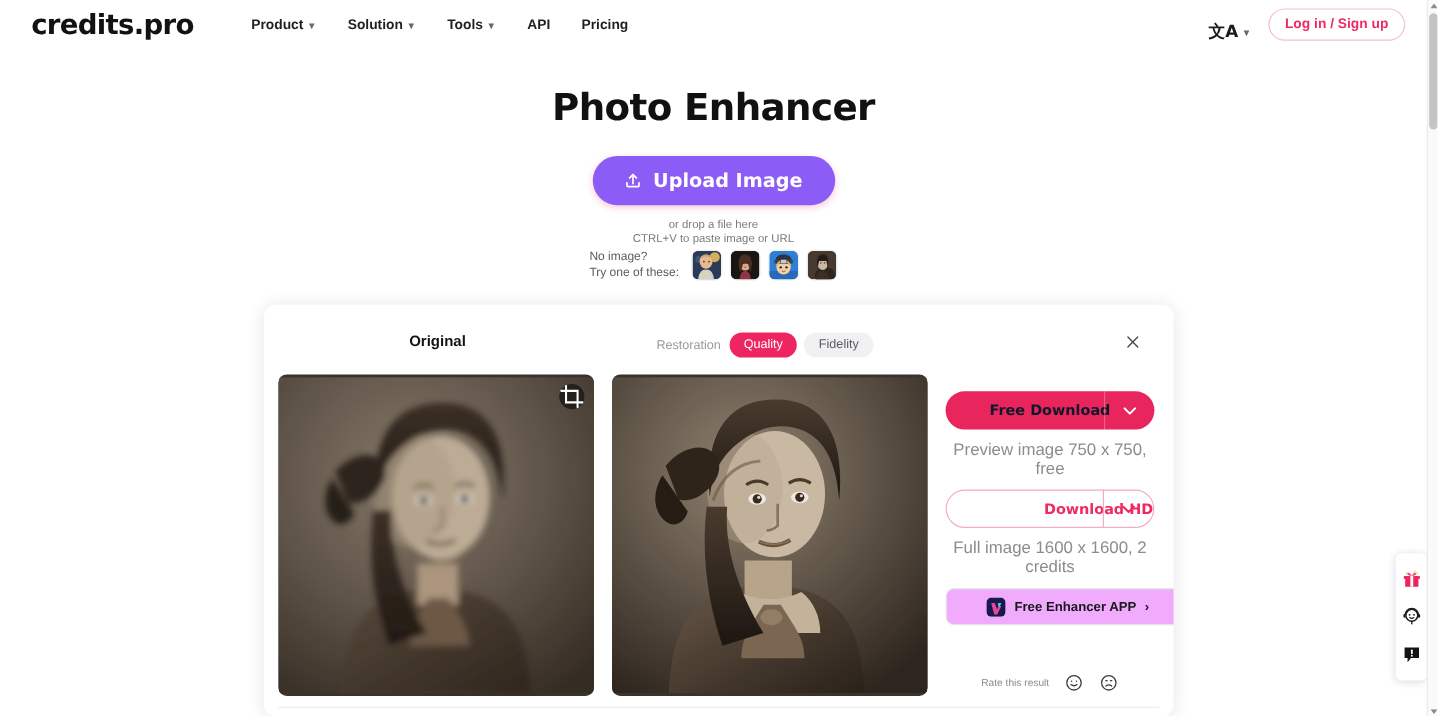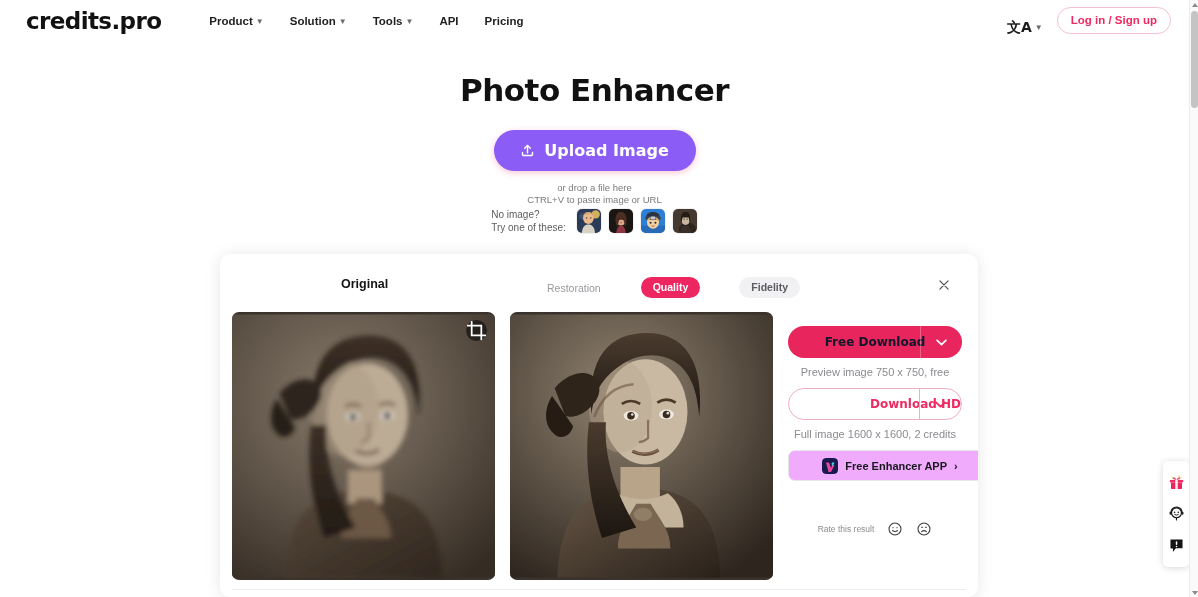--- a/index.html
+++ b/index.html
@@ -115,23 +115,23 @@
   .orig-label {
     position: absolute; left: 121px; top: 23px;
     font-size: 12.5px; font-weight: 700; color: #141414;
   }
   .seg-wrap {
     position: absolute; left: 327px; top: 23px;
     display: flex; align-items: center; gap: 6px;
   }
   .seg-name { font-size: 10.5px; color: #9a9aa0; margin-right: 1px; }
   .pill {
-    font-size: 10.5px; font-weight: 700;
+    font-size: 10.5px; font-weight: 400;
     border-radius: 11px; padding: 4px 12px 5px;
-    cursor: pointer; white-space: nowrap; margin-left: 33px;
+    cursor: pointer; white-space: nowrap;
   }
   .pill.active { background: #ed2560; color: #fff; }
   .pill.idle { background: #f1f1f3; color: #5b5b61; }
   .close-x {
     position: absolute; right: 27px; top: 24px;
     width: 14px; height: 14px; cursor: pointer;
   }
 
   
   .imgs { position: absolute; left: 12px; top: 58px; }
@@ -165,21 +165,21 @@
     color: #0f172a; font-size: 12px; font-weight: 700;
     cursor: pointer; border: none;
     font-family: "DejaVu Sans", sans-serif;
   }
   .btn-primary .split {
     position: absolute; right: 0; top: 0; bottom: 0; width: 42px;
     border-left: 1px solid rgba(255,255,255,.28);
     display: flex; align-items: center; justify-content: center;
   }
   .sub-note {
-    text-align: center; font-size: 11px; color: #8b8b90;
+    text-align: center; font-size: 14px; color: #8b8b90;
     margin-top: 8px; margin-bottom: 10px;
   }
   .btn-outline {
     position: relative;
     width: 174px; height: 32px;
     background: #fff; border: 1px solid #f1aec2;
     border-radius: 16px;
     display: flex; align-items: center; justify-content: flex-end;
     color: #ef2a62; font-size: 12px; font-weight: 700;
     cursor: pointer;

